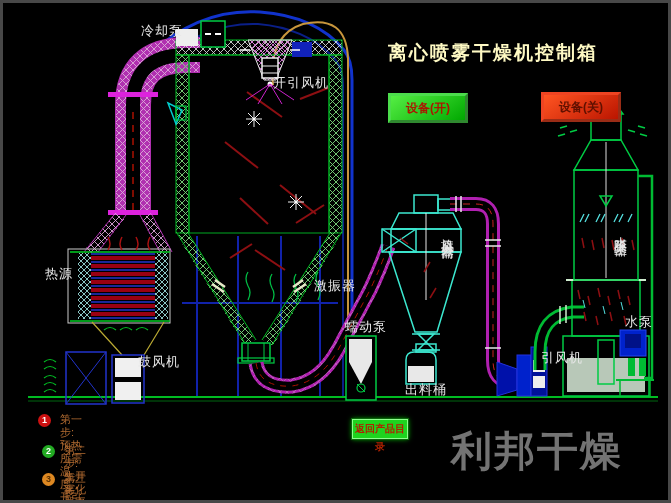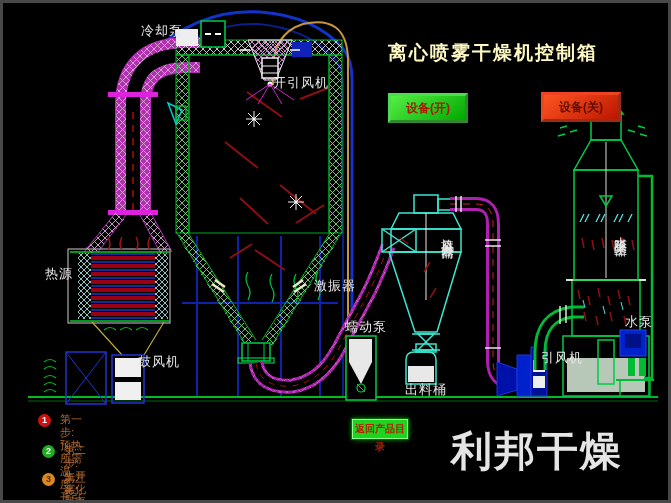--- a/index.html
+++ b/index.html
@@ -48,21 +48,21 @@
     color:#fff;font-size:9px;font-weight:bold;text-align:center;line-height:13px;
     margin-right:9px;margin-top:1px;
   }
   .b1{background:#cc1111;}
   .b2{background:#22aa22;}
   .b3{background:#dd8822;color:#5a3000;}
   .steptext{
     color:#b06a30;font-size:11px;line-height:13px;white-space:pre-line;
   }
   #watermark{
-    position:absolute;left:451px;top:424px;z-index:10;color:#e5e5e5;
+    position:absolute;left:451px;top:424px;z-index:10;color:#737373;
     font-size:41px;font-weight:bold;letter-spacing:2px;
     font-family:"Liberation Sans",sans-serif;
   }
   svg{position:absolute;left:0;top:0;z-index:1;}
 </style>
 </head>
 <body>
 
 <div class="frame"></div>
 

